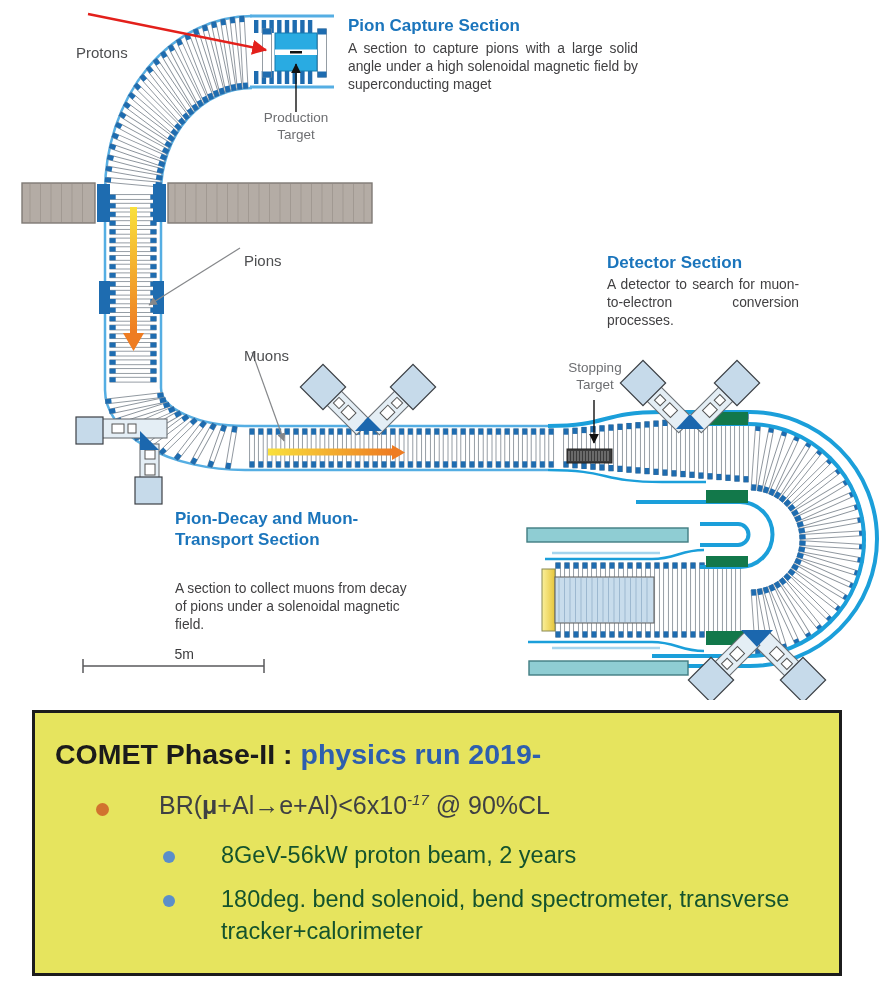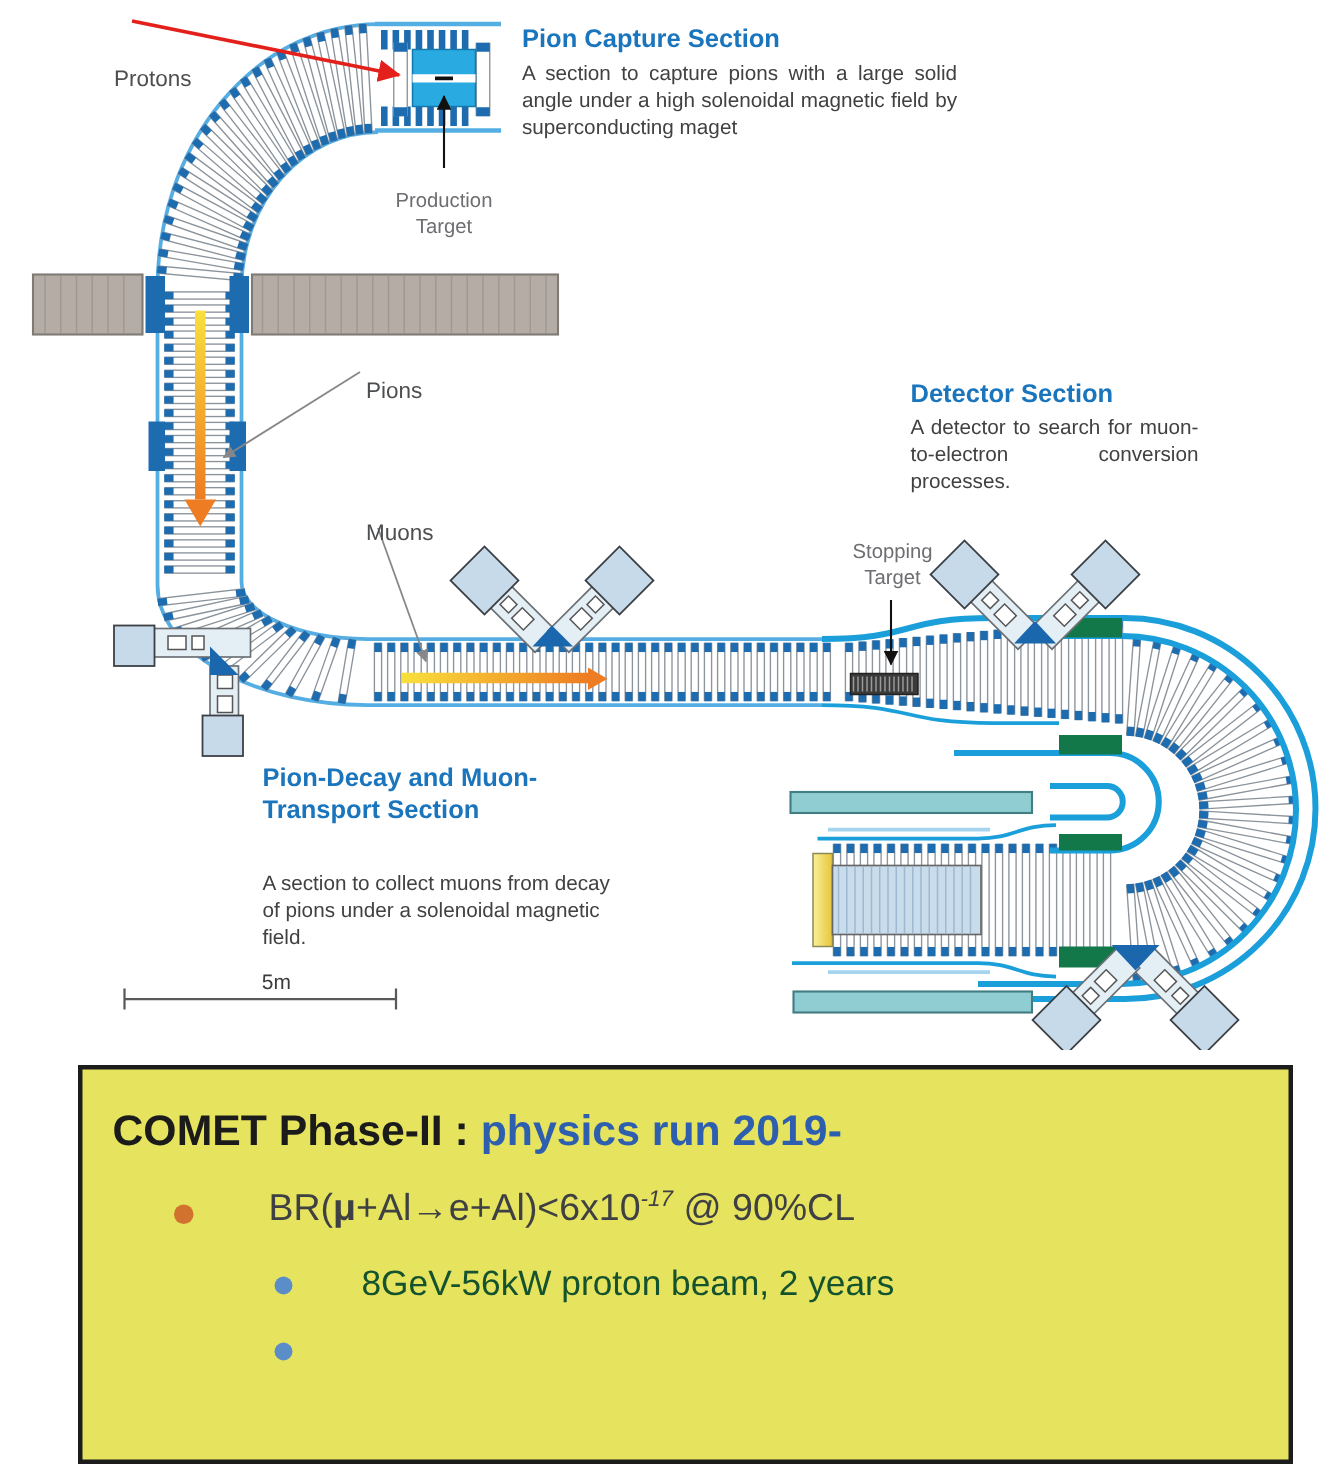--- a/index.html
+++ b/index.html
@@ -5,21 +5,21 @@
   html,body{margin:0;padding:0;background:#fff;}
   .stage{position:relative;width:882px;height:986px;background:#ffffff;
          font-family:"Liberation Sans",sans-serif;overflow:hidden;}
   #beamline-svg{position:absolute;left:0;top:0;}
   .dlabel{position:absolute;font-size:15px;color:#4d4e50;white-space:nowrap;margin-top:16px;}
   .dlabel-gray{position:absolute;font-size:13.5px;color:#6d6e71;text-align:center;line-height:1.25;}
   .dtitle{position:absolute;font-size:17px;font-weight:bold;color:var(--section-title-blue);line-height:1.25;}
   .ddesc{position:absolute;font-size:13.8px;color:#414042;text-align:justify;line-height:1.32;}
   .ddesc.left{text-align:left;}
   .scale-label{position:absolute;font-size:14px;color:#3c3c3e;text-align:right;}
-  .infobox{position:absolute;left:52px;top:710px;width:804px;height:260px;
+  .infobox{position:absolute;left:32px;top:710px;width:804px;height:260px;
            background:var(--infobox-bg);border:3px solid #1c1c1c;}
   .ib-title{position:absolute;left:20px;top:25px;font-size:28.5px;font-weight:bold;color:#1b1b1b;white-space:nowrap;}
   .ib-title .blue{color:var(--infobox-title-blue);}
   .ib-dot{position:absolute;border-radius:50%;}
   .ib-dot.orange{left:61px;top:90px;width:13px;height:13px;background:var(--bullet-orange);}
   .ib-dot.blue1{left:128px;top:138px;width:12px;height:12px;background:var(--bullet-blue);}
   .ib-dot.blue2{left:128px;top:182px;width:12px;height:12px;background:var(--bullet-blue);}
   .ib-b1{position:absolute;left:124px;top:78px;font-size:25px;color:#3f4043;white-space:nowrap;}
   .ib-b1 .mu{font-weight:bold;}
   .ib-b1 sup{font-size:15px;font-style:italic;}
@@ -1050,21 +1050,21 @@
       <g>
         <line x1="83" y1="666" x2="264" y2="666" stroke="#58595b" stroke-width="1.5"></line>
         <line x1="83" y1="659" x2="83" y2="673" stroke="#58595b" stroke-width="1.5"></line>
         <line x1="264" y1="659" x2="264" y2="673" stroke="#58595b" stroke-width="1.5"></line>
       </g>
     </svg>
 
   <div class="dlabel" style="left:76px;top:28px;">Protons</div>
   <div class="dlabel" style="left:244px;top:236px;">Pions</div>
   <div class="dlabel" style="left:244px;top:331px;">Muons</div>
-  <div class="dlabel-gray" style="left:251px;top:126px;width:90px;">Production Target</div>
+  <div class="dlabel-gray" style="left:251px;top:110px;width:90px;">Production Target</div>
   <div class="dlabel-gray" style="left:554px;top:360px;width:82px;">Stopping Target</div>
 
   <div class="dtitle" style="left:348px;top:15px;width:290px;">Pion Capture Section</div>
   <div class="ddesc" style="left:348px;top:40px;width:290px;">A section to capture pions with a large solid angle under a high solenoidal magnetic field by superconducting maget</div>
 
   <div class="dtitle" style="left:607px;top:252px;width:220px;">Detector Section</div>
   <div class="ddesc" style="left:607px;top:276px;width:192px;">A detector to search for muon-to-electron conversion processes.</div>
 
   <div class="dtitle" style="left:175px;top:508px;width:220px;">Pion-Decay and Muon-Transport Section</div>
   <div class="ddesc left" style="left:175px;top:580px;width:240px;">A section to collect muons from decay of pions under a solenoidal magnetic field.</div>
@@ -1074,14 +1074,15 @@
   <div class="infobox">
     <div class="ib-title"><span>COMET Phase-II :</span> <span class="blue">physics run 2019-</span></div>
 
     <span class="ib-dot orange"></span>
     <div class="ib-b1"><span>BR(</span><span class="mu">μ</span><span>+Al→e+Al)&lt;6x10</span><sup>-17</sup><span> @ 90%CL</span></div>
 
     <span class="ib-dot blue1"></span>
     <div class="ib-b2 first">8GeV-56kW proton beam, 2 years</div>
 
     <span class="ib-dot blue2"></span>
+    <div class="ib-b2 second">180deg. bend solenoid, bend spectrometer, transverse tracker+calorimeter</div>
   </div>
 </div>
 
 </body></html>

